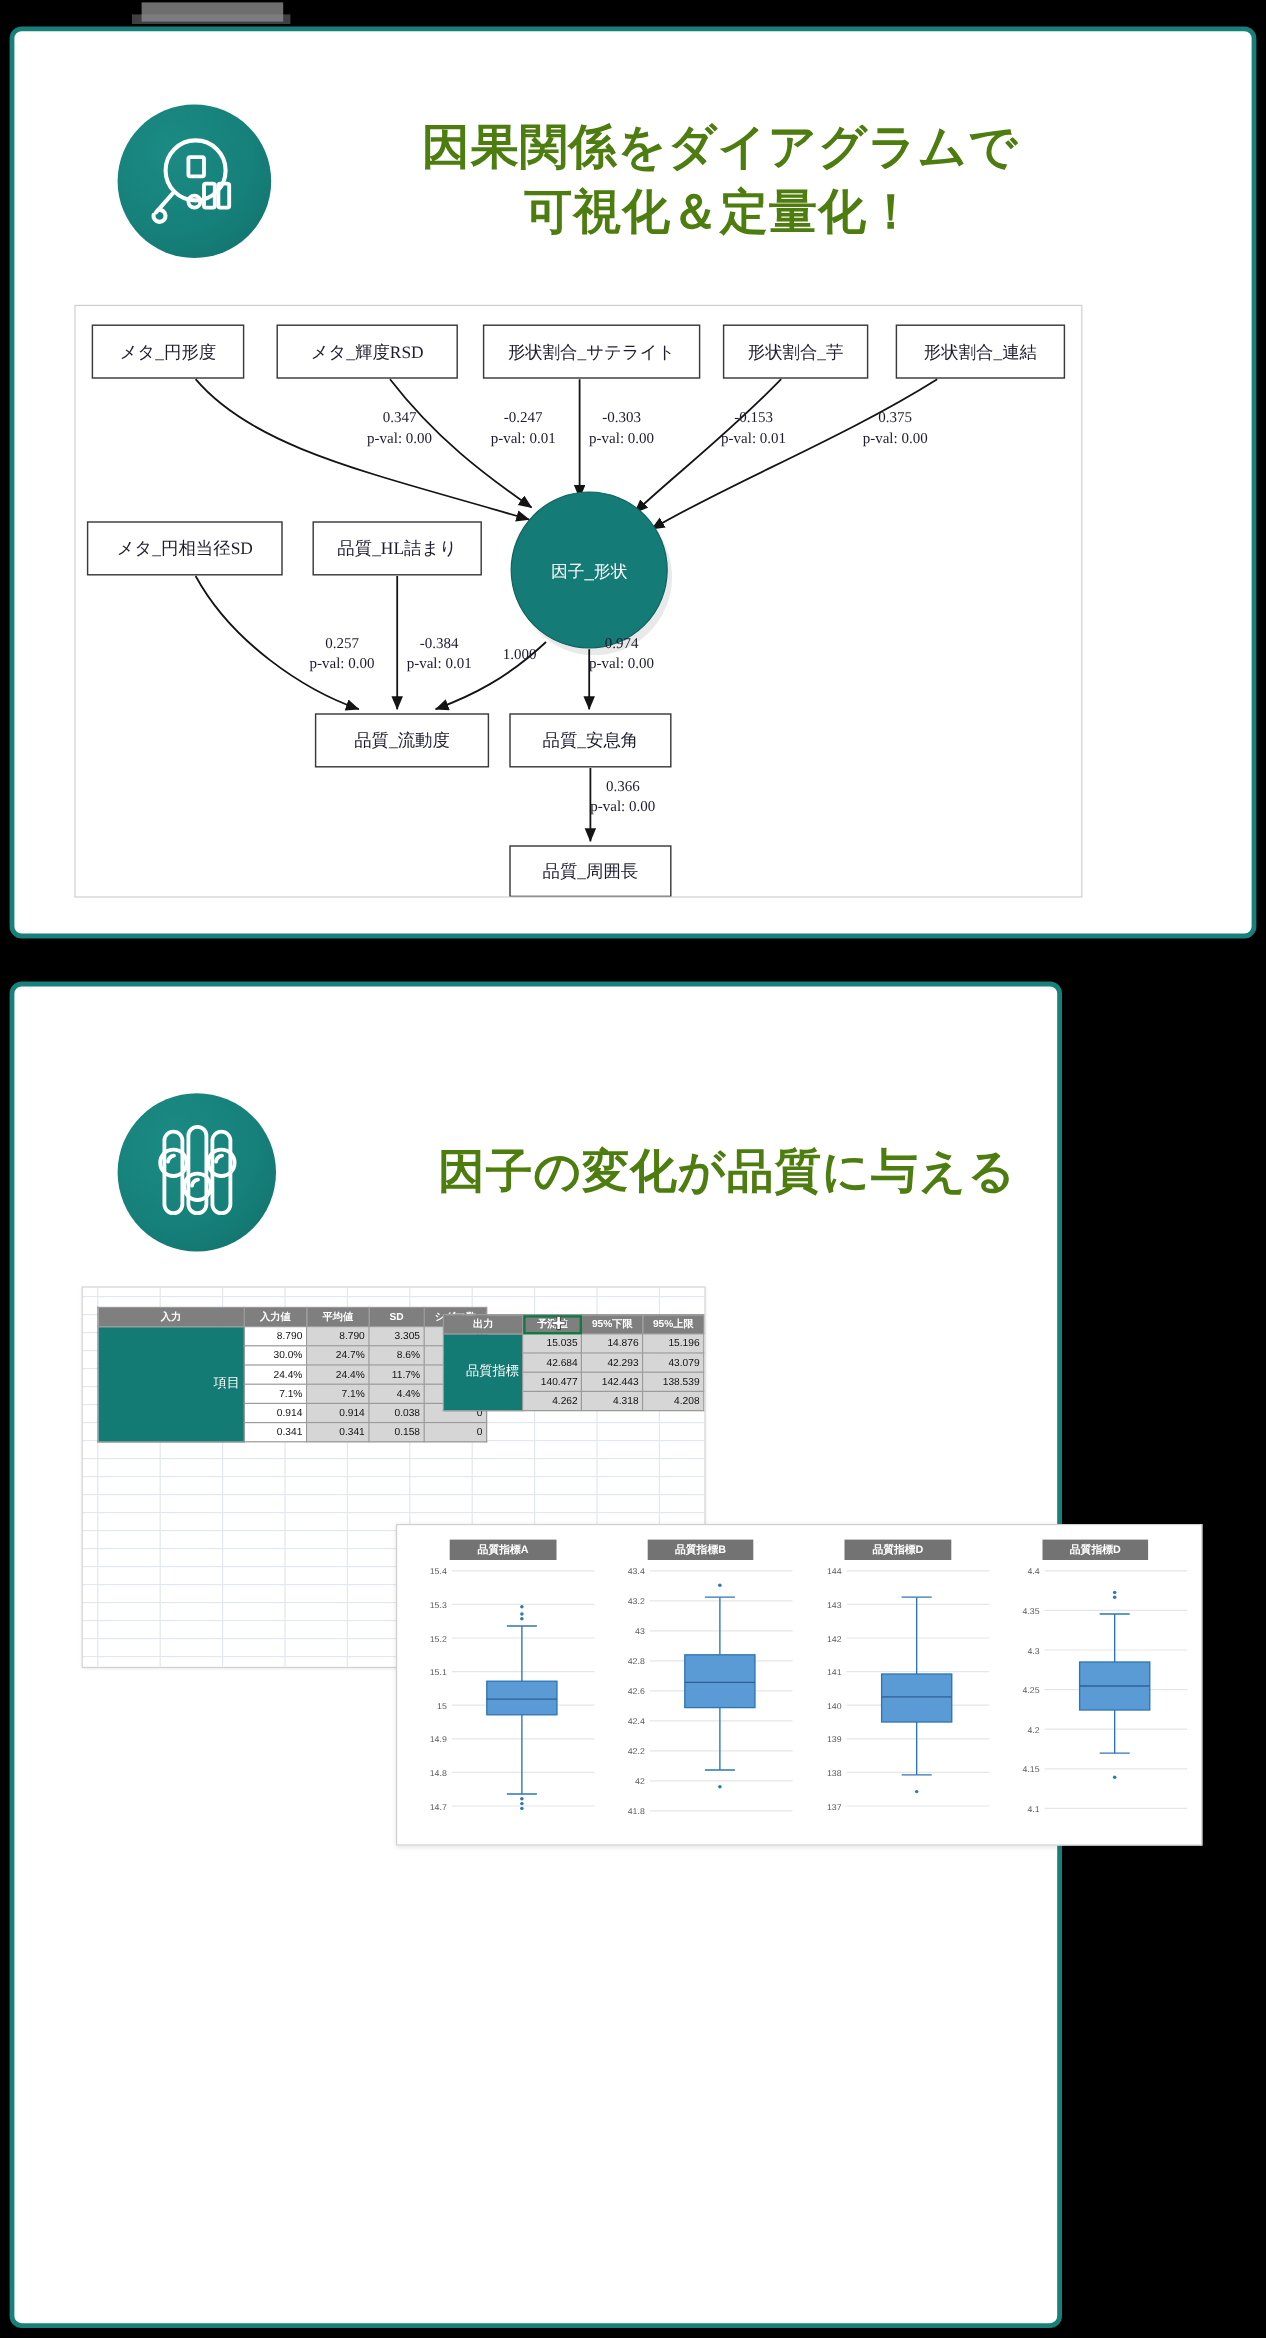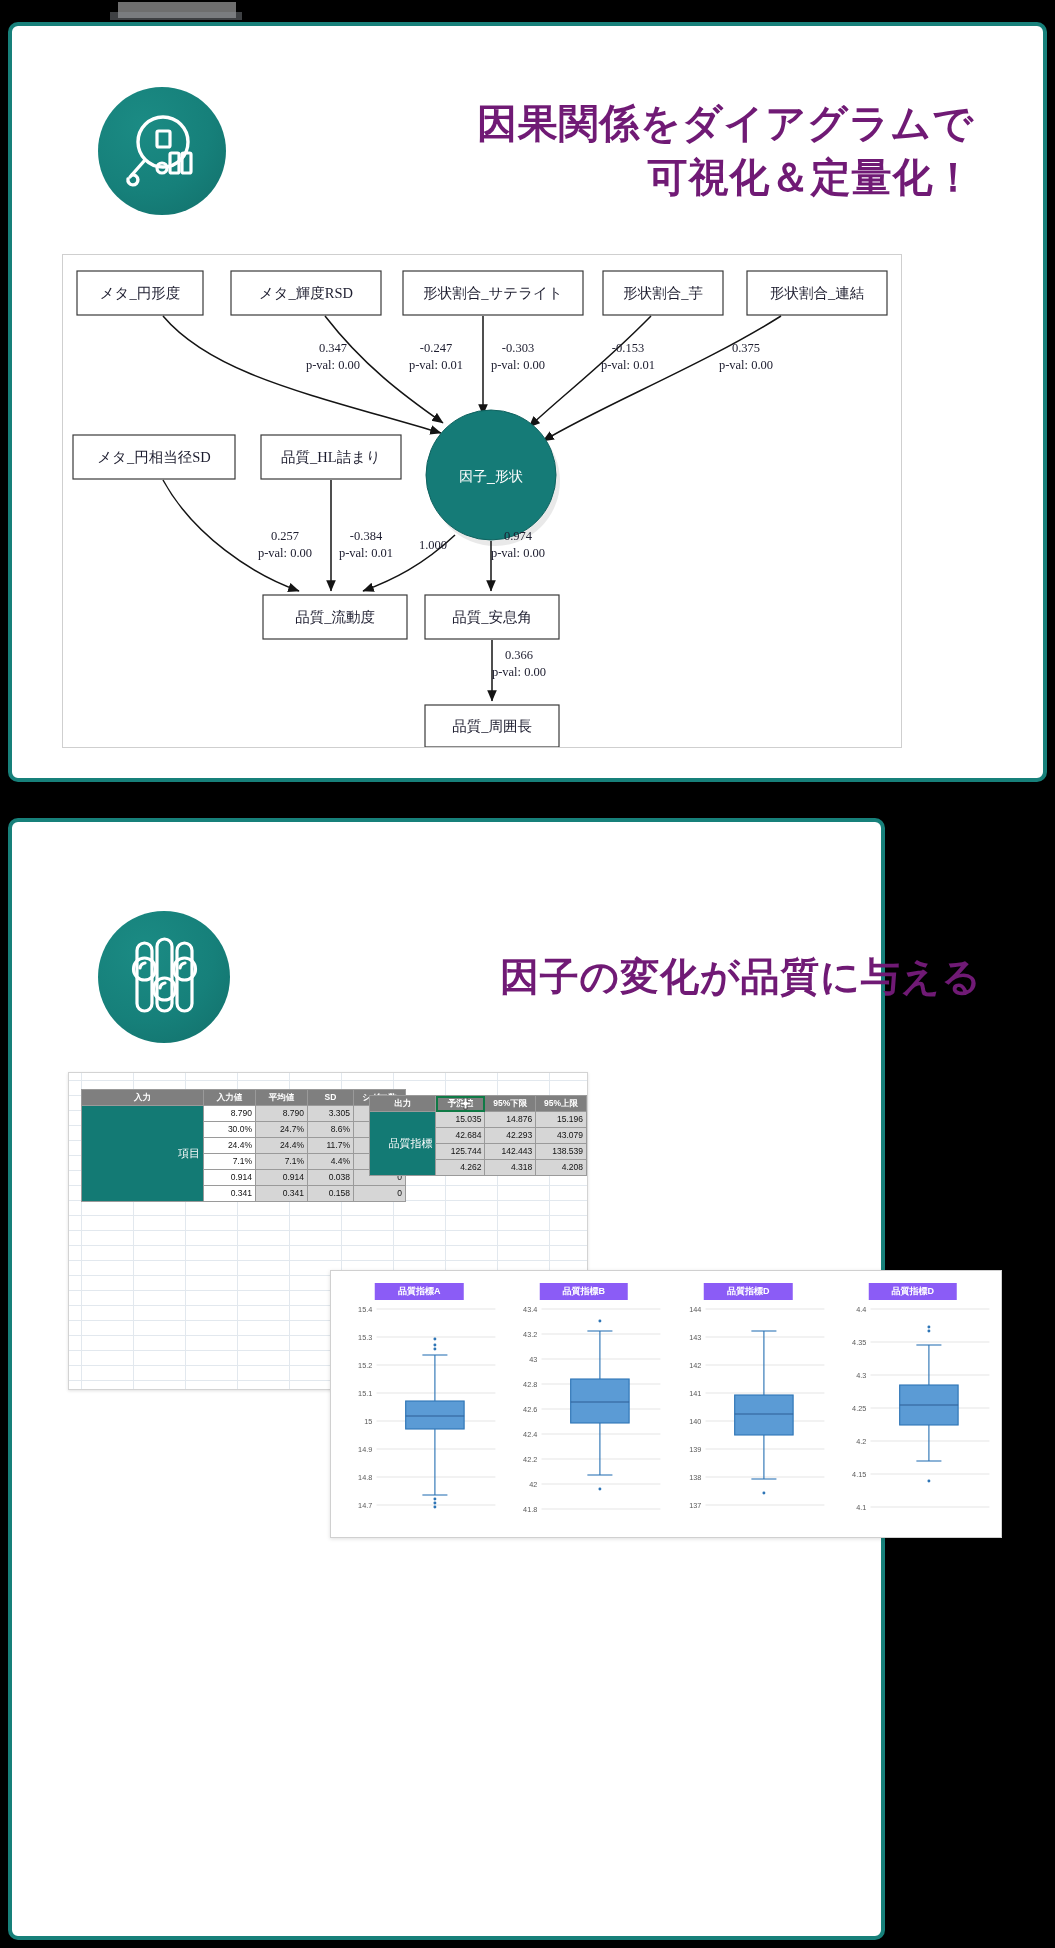--- a/index.html
+++ b/index.html
@@ -42,22 +42,22 @@
   .icon-circle{
     width:128px; height:128px; border-radius:50%;
     background:radial-gradient(circle at 35% 30%, #1b8b84 0%, #16807a 55%, #126f6a 100%);
     flex:0 0 128px;
     display:flex; align-items:center; justify-content:center;
     margin-left:56px;
   }
   #hdr2 .icon-circle{ width:132px; height:132px; flex-basis:132px; }
 
   .ttl{
-    flex:1; text-align:right;
-    font-weight:bold; color:#701a75;
+    flex:1; text-align:center;
+    font-weight:bold; color:#4d7c0f;
     letter-spacing:.02em;
   }
   #hdr1 .ttl{ font-size:40px; line-height:1.34; padding-right:48px;}
   #hdr2 .ttl{ font-size:39px; line-height:1.34; padding-right:40px;}
   .ttl .l{ display:block; white-space:nowrap; }
 
   
   #diagram{
     position:absolute; left:50px; top:228px; width:840px; height:494px;
     background:#fff; border:1px solid #cfcfcf;
@@ -97,21 +97,21 @@
   
   .bp-card{
     position:absolute; left:318px; top:448px; width:672px; height:268px;
     background:#fff; border:1px solid #d0d0d0;
     box-shadow:0 1px 4px rgba(0,0,0,.13);
   }
   .bp-row{ position:absolute; inset:10px; display:flex; gap:8px; }
   .bp-cell{ flex:1; position:relative; }
   .bp-title{
     position:absolute; left:50%; transform:translateX(-50%); top:2px;
-    background:#8b5cf6; color:#fff; font-size:9px; font-weight:bold;
+    background:#737373; color:#fff; font-size:9px; font-weight:bold;
     padding:2px 23px; white-space:nowrap;
   }
   .bp-plot{ position:absolute; left:0; right:0; top:22px; bottom:0; }
   .bp-plot svg{ display:block; }
 
   .lbl{ font-size:7px; fill:#595959; font-family:"Liberation Sans", sans-serif;}
 </style>
 </head>
 <body>
 
@@ -353,21 +353,21 @@
         <td class="cell-num">15.035</td>
         <td class="cell-num">14.876</td>
         <td class="cell-num">15.196</td>
       </tr>
       <tr>
         <td class="cell-num">42.684</td>
         <td class="cell-num">42.293</td>
         <td class="cell-num">43.079</td>
       </tr>
       <tr>
-        <td class="cell-num">125.744</td>
+        <td class="cell-num">140.477</td>
         <td class="cell-num">142.443</td>
         <td class="cell-num">138.539</td>
       </tr>
       <tr>
         <td class="cell-num">4.262</td>
         <td class="cell-num">4.318</td>
         <td class="cell-num">4.208</td>
       </tr>
     </tbody>
       </table>

